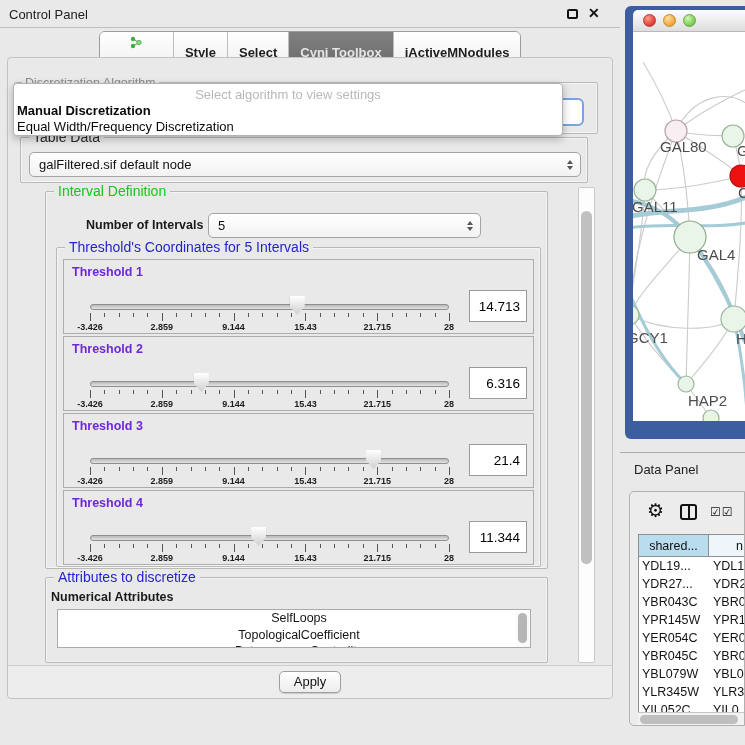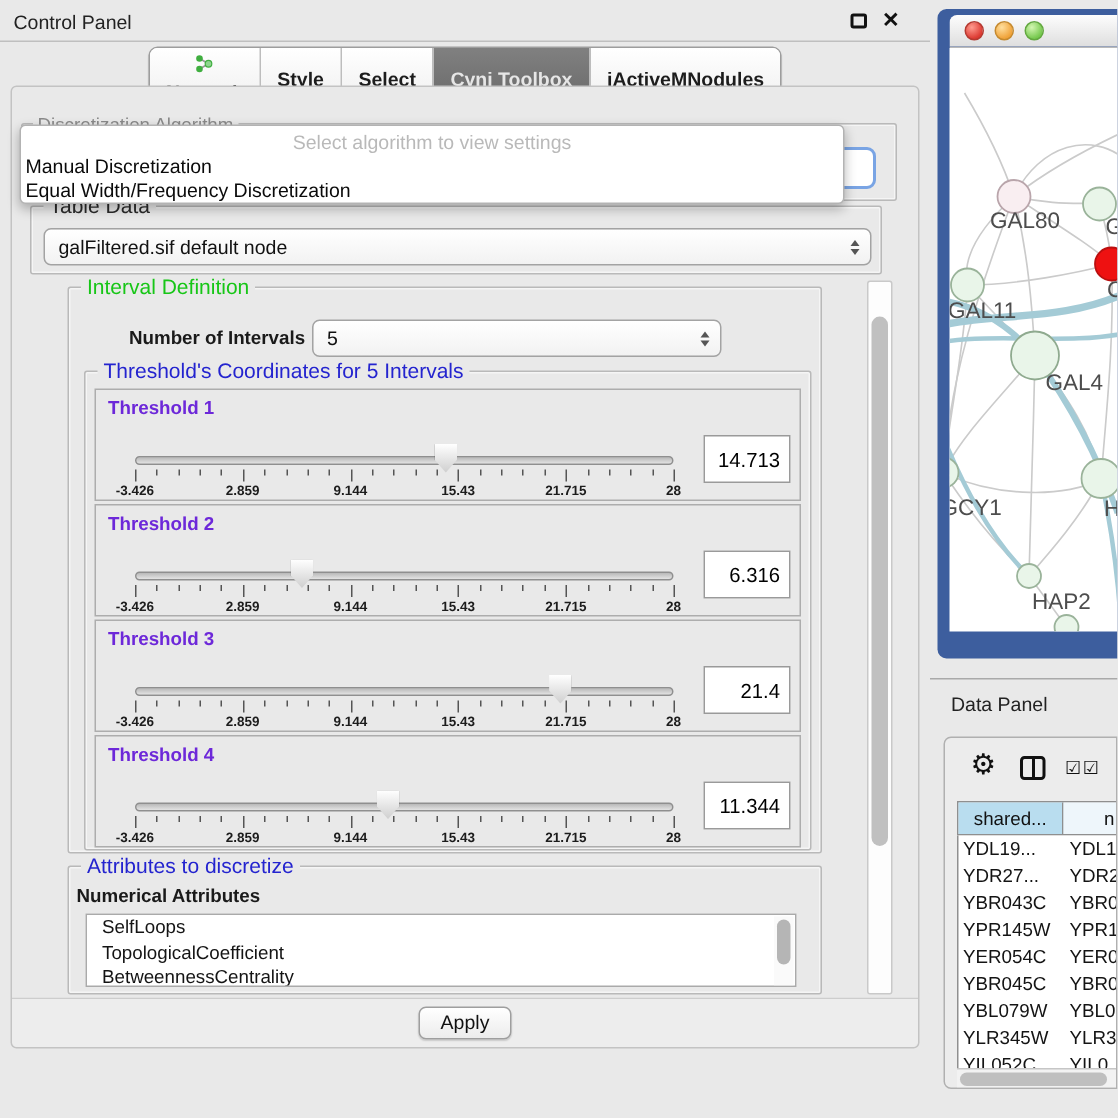--- a/index.html
+++ b/index.html
@@ -29,38 +29,38 @@
   .combo { position:absolute; background:linear-gradient(#ffffff,#f2f2f2); border:1px solid #a3a3a3; border-radius:5px; font-size:13px; color:#111; display:flex; align-items:center; padding-left:9px; cursor:pointer; }
   .combo .arrows { position:absolute; right:7px; top:50%; transform:translateY(-50%); display:flex; flex-direction:column; gap:2px; }
   .combo .arrows i { display:block; width:0; height:0; border-left:3.5px solid transparent; border-right:3.5px solid transparent; }
   .combo .arrows i.up { border-bottom:4px solid #555; }
   .combo .arrows i.dn { border-top:4px solid #555; }
 
   
   .popup { position:absolute; left:13px; top:83px; width:550px; height:53px; background:#fff; border:1px solid #b3b3b3; border-radius:4px; box-shadow:0 3px 8px rgba(0,0,0,.28); z-index:20; }
   .popup .prompt { text-align:center; color:#b9b9b9; font-size:13px; padding-top:3px; line-height:16px; }
   .popup .opt { font-size:13px; color:#0a0a0a; padding-left:3px; line-height:16px; cursor:pointer; }
-  .popup .opt.bold { font-weight:normal; }
+  .popup .opt.bold { font-weight:bold; }
   .focus-combo-frag { position:absolute; left:552px; top:98px; width:32px; height:28px; border:2px solid #79a4e4; border-radius:6px; background:#fff; z-index:10; }
   .algo-label { position:absolute; left:22px; top:76px; font-size:12.5px; color:#8a8a8a; z-index:5; background:#e9e9e9; padding:0 3px; }
 
   
   .th-panel { position:relative; width:471px; height:75px; border:1px solid #adadad; background:#e9e9e9; margin-bottom:2px; }
   .th-title { position:absolute; left:8px; top:5px; font-size:12.5px; font-weight:bold; color:#6d28d9; }
   .th-track { position:absolute; left:26px; top:44px; width:359px; height:6px; border:1px solid #8f8f8f; border-radius:3px; background:linear-gradient(#b9b9b9,#e3e3e3); cursor:pointer; }
   .th-thumb { position:absolute; top:36px; width:15px; height:19px; background:linear-gradient(#ffffff,#cfcfcf); clip-path:polygon(0 0,100% 0,100% 55%,50% 100%,0 55%); filter:drop-shadow(0 0 1px rgba(0,0,0,.6)); cursor:grab; z-index:2; }
   .th-ticks { position:absolute; left:26px; top:53px; width:359px; height:9px; }
   .th-ticks i { position:absolute; top:0; width:1px; height:4px; background:#555; }
   .th-ticks i.mj { height:8px; }
   .th-labels { position:absolute; left:26px; top:62px; width:359px; height:12px; }
   .th-labels span { position:absolute; transform:translateX(-50%); font-size:9px; font-weight:bold; color:#1c1c1c; white-space:nowrap; }
   .th-value { position:absolute; left:405px; top:30px; width:58px; height:32px; background:#fff; border:1px solid #9a9a9a; font-size:13.5px; color:#000; text-align:right; padding:8px 6px 15px 0; cursor:text; }
 
   
-  .attr-list { position:absolute; left:11px; top:31px; width:474px; height:49px; background:#fff; border:1px solid #aaa; overflow:hidden; }
+  .attr-list { position:absolute; left:11px; top:31px; width:474px; height:39px; background:#fff; border:1px solid #aaa; overflow:hidden;text-align:center; }
   .attr-list .item { font-size:12.5px; color:#141414; padding-left:10px; line-height:16.5px; cursor:default; }
   .list-vsb { position:absolute; right:1px; top:1px; width:13px; height:46px; background:#fafafa; }
   .list-vsb .thumb { position:absolute; left:2px; top:2px; width:9px; height:30px; background:#b5b5b5; border-radius:5px; }
 
   
   .apply-row { position:absolute; left:0; bottom:0; width:604px; height:33px; border-top:1px solid #cdcdcd; background:#ededed; display:flex; justify-content:center; align-items:center; border-radius:0 0 4px 4px; }
   .btn { background:linear-gradient(#ffffff,#ececec); border:1px solid #9e9e9e; border-radius:5px; font-size:13px; color:#111; padding:2px 14px 3px 14px; box-shadow:0 1px 1px rgba(0,0,0,.15); cursor:pointer; }
 
   
   .pane-vsb { position:absolute; left:578px; top:187px; width:17px; height:476px; background:#fdfdfd; border:1px solid #c9c9c9; border-radius:2px; }

